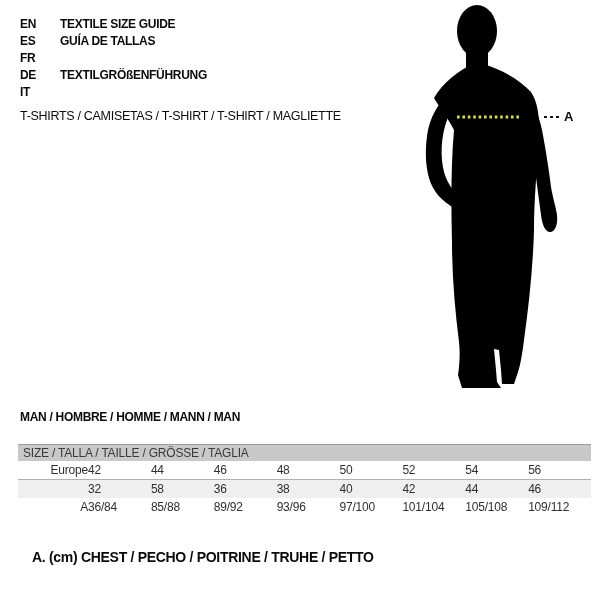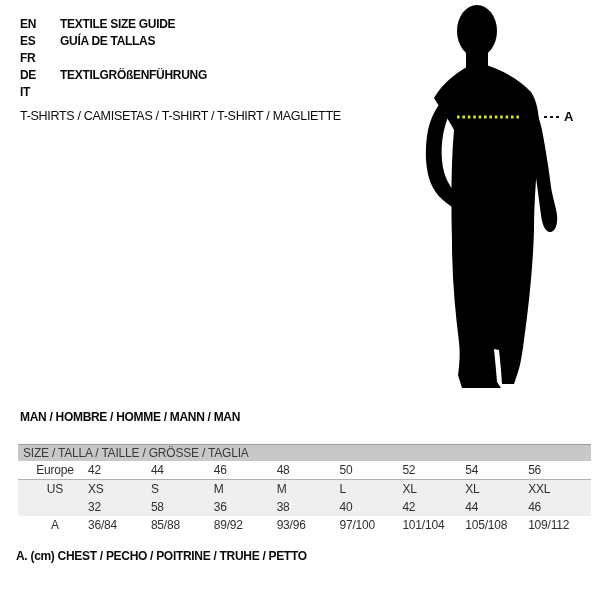--- a/index.html
+++ b/index.html
@@ -23,27 +23,27 @@
   .measure-label{position:absolute;left:564px;top:109px;font-size:13px;font-weight:600;letter-spacing:-0.2px;}
   
   .man-label{position:absolute;left:20px;top:410px;font-size:12px;font-weight:bold;letter-spacing:-0.3px;}
   
   .size-table{position:absolute;left:18px;top:444px;width:573px;border-collapse:collapse;table-layout:fixed;}
   .size-table td{font-size:12px;color:#2f2f2f;text-align:left;padding:0;height:18px;letter-spacing:-0.2px;}
   .size-table .hdr td{
     background:#c8c8c8;color:#3a3a3a;text-align:left;padding-left:5px;height:16px;
     border-top:1px solid #9c9c9c;font-size:12px;
   }
-  .size-table td.lbl{text-align:center;padding-left:4px;}
+  .size-table td.lbl{text-align:right;padding-left:4px;}
   .size-table tr.r-europe td{background:#ffffff;border-bottom:1px solid #b0b0b0;}
   .size-table tr.r-us td, .size-table tr.r-eu2 td{background:#efefef;}
   .size-table tr.r-a td{background:#ffffff;}
   col.c-lbl{width:70px;}
   
-  .footnote{position:absolute;left:16px;top:549px;font-size:12px;font-weight:bold;letter-spacing:-0.3px;}
+  .footnote{position:absolute;left:32px;top:549px;font-size:14px;font-weight:bold;letter-spacing:-0.3px;}
 </style>
 </head>
 <body>
 
 <div class="lang-block">
   <div class="lang-row">
     <span class="lang-code">EN</span>
     <span class="lang-label">TEXTILE SIZE GUIDE</span>
   </div>
   <div class="lang-row">
@@ -137,31 +137,20 @@
     <td class="lbl">Europe</td>
     <td>42</td>
     <td>44</td>
     <td>46</td>
     <td>48</td>
     <td>50</td>
     <td>52</td>
     <td>54</td>
     <td>56</td>
   </tr>
-  <tr class="r-us">
-    <td class="lbl">US</td>
-    <td>XS</td>
-    <td>S</td>
-    <td>M</td>
-    <td>M</td>
-    <td>L</td>
-    <td>XL</td>
-    <td>XL</td>
-    <td>XXL</td>
-  </tr>
   <tr class="r-eu2">
     <td class="lbl"></td>
     <td>32</td>
     <td>58</td>
     <td>36</td>
     <td>38</td>
     <td>40</td>
     <td>42</td>
     <td>44</td>
     <td>46</td>

